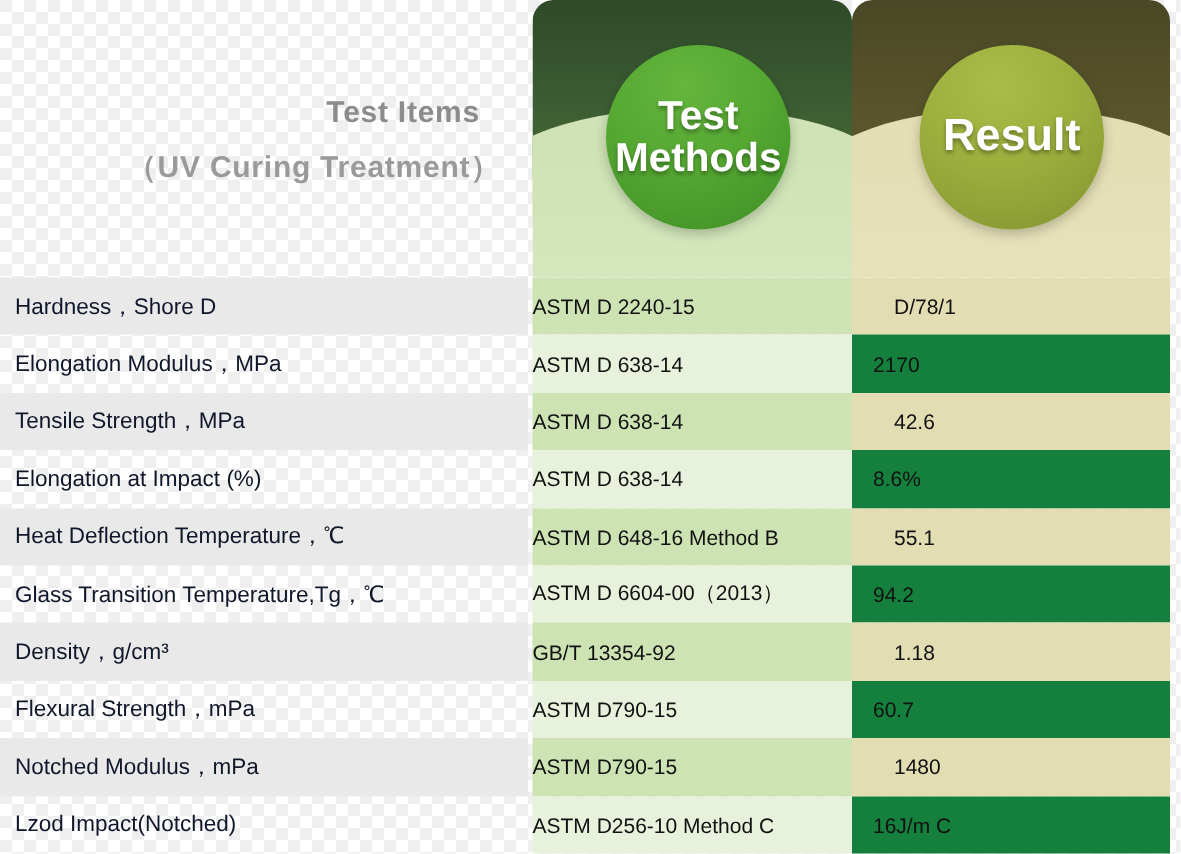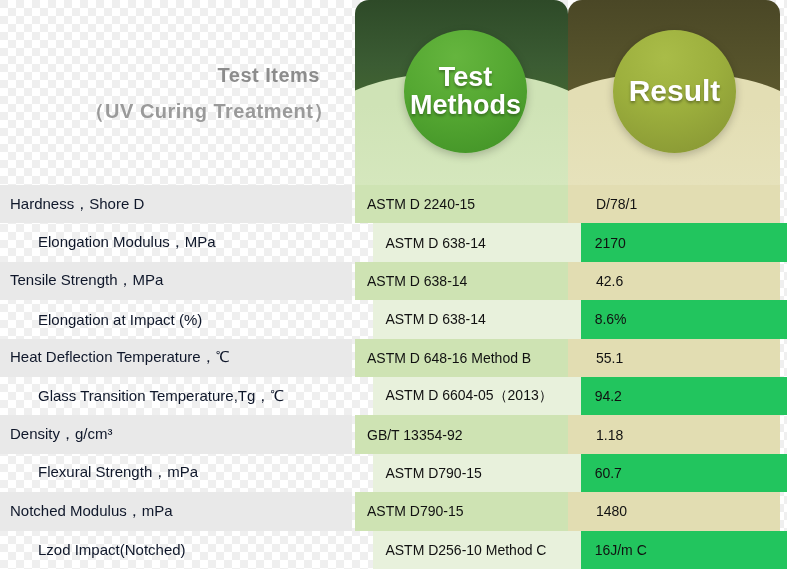--- a/index.html
+++ b/index.html
@@ -88,35 +88,35 @@
   .cell{
     display:flex;align-items:center;
     font-size:14.5px;color:#111111;
     box-sizing:border-box;
   }
   .c-item{
     width:352px;padding-left:10px;padding-right:6px;
     font-size:15px;color:#0f172a;
   }
   .c-method{
-    width:213px;margin-left:3px;padding-left:12px;
+    width:213px;margin-left:3px;padding-left:0;
     font-size:14px;
   }
   .c-result{
     width:212px;padding-left:14px;
     font-size:14px;
   }
 
   
   .row.odd  .c-item{background:#e9e9e9;}
-  .row.even .c-item{background:transparent;margin-left:28px;}
+  .row.even .c-item{background:transparent;}
   .row.odd  .c-method{background:#cee3b3;}
   .row.even .c-method{background:#e8f1dc;}
   .row.odd  .c-result{background:#e2ddb2;padding-left:28px;}
-  .row.even .c-result{background:#22c55e;}
+  .row.even .c-result{background:#15803d;}
 </style>
 </head>
 <body>
 
 <div id="table-root">
 
   <div class="header-band">
 
     <div class="title-block">
       <div class="title-line1">Test Items</div>
@@ -158,21 +158,21 @@
         <div class="cell c-method">ASTM D 638-14</div>
         <div class="cell c-result">8.6%</div>
       </div>
       <div class="row odd">
         <div class="cell c-item">Heat Deflection Temperature，℃</div>
         <div class="cell c-method">ASTM D 648-16 Method B</div>
         <div class="cell c-result">55.1</div>
       </div>
       <div class="row even">
         <div class="cell c-item">Glass Transition Temperature,Tg，℃</div>
-        <div class="cell c-method">ASTM D 6604-05（2013）</div>
+        <div class="cell c-method">ASTM D 6604-00（2013）</div>
         <div class="cell c-result">94.2</div>
       </div>
       <div class="row odd">
         <div class="cell c-item">Density，g/cm³</div>
         <div class="cell c-method">GB/T 13354-92</div>
         <div class="cell c-result">1.18</div>
       </div>
       <div class="row even">
         <div class="cell c-item">Flexural Strength，mPa</div>
         <div class="cell c-method">ASTM D790-15</div>

